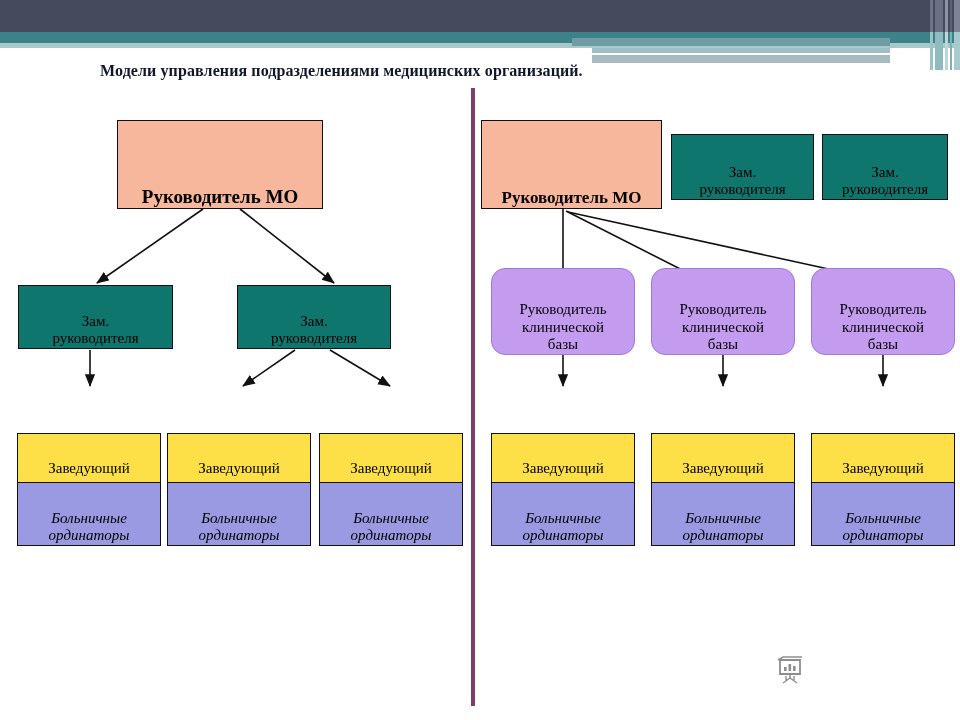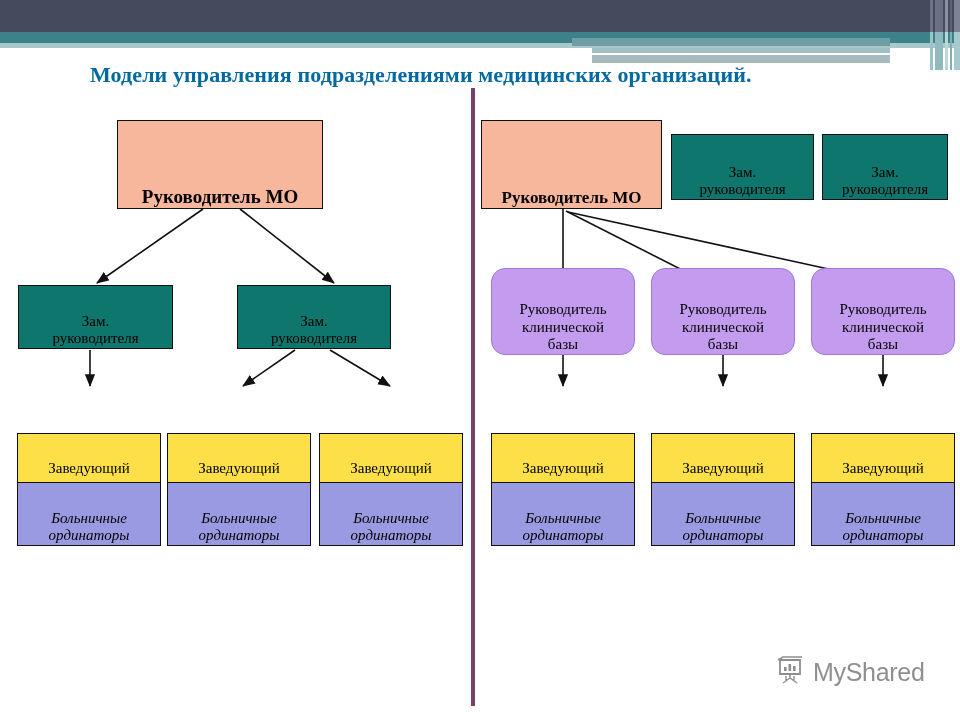--- a/index.html
+++ b/index.html
@@ -46,26 +46,26 @@
   .vstripe-lower { position: absolute; top: 32px; height: 38px; }
   .vsl1 { left: 930px; width: 3px;  background: #9cc3c6; }
   .vsl2 { left: 935px; width: 8px;  background: #8fbabe; }
   .vsl3 { left: 945px; width: 3px;  background: #bcd6d8; }
   .vsl4 { left: 950px; width: 2px;  background: #7fb0b5; }
   .vsl5 { left: 954px; width: 6px;  background: #a6cacd; }
 
   
   #title {
     position: absolute;
-    left: 90px;
+    left: 100px;
     top: 62px;
     width: 830px;
-    font-size: 22px;
+    font-size: 16px;
     font-weight: bold;
-    color: #0369a1;
+    color: #0f172a;
     letter-spacing: 0.1px;
     white-space: nowrap;
   }
 
   
   #divider {
     position: absolute;
     left: 471px;
     top: 88px;
     width: 4px;
@@ -265,16 +265,15 @@
       <svg width="30" height="30" viewBox="0 0 30 30" xmlns="http://www.w3.org/2000/svg">
         <path d="M5,5 L25,5 L25,19 L5,19 Z" fill="none" stroke="#4a4a4a" stroke-width="1.8"></path>
         <path d="M3,5 L8,2 L27,2" fill="none" stroke="#4a4a4a" stroke-width="1.6"></path>
         <path d="M15,19 L15,23" stroke="#4a4a4a" stroke-width="1.6"></path>
         <path d="M15,23 L8,28 M15,23 L22,28 M11,21 L11,27 M19,21 L19,27" stroke="#4a4a4a" stroke-width="1.4"></path>
         <rect x="9" y="12" width="2.6" height="4" fill="#4a4a4a"></rect>
         <rect x="13.5" y="9" width="2.6" height="7" fill="#4a4a4a"></rect>
         <rect x="18" y="11" width="2.6" height="5" fill="#4a4a4a"></rect>
       </svg>
     </span>
-    <span class="wm-text">MyShared</span>
   </div>
 
 </div>
 
 </body></html>

